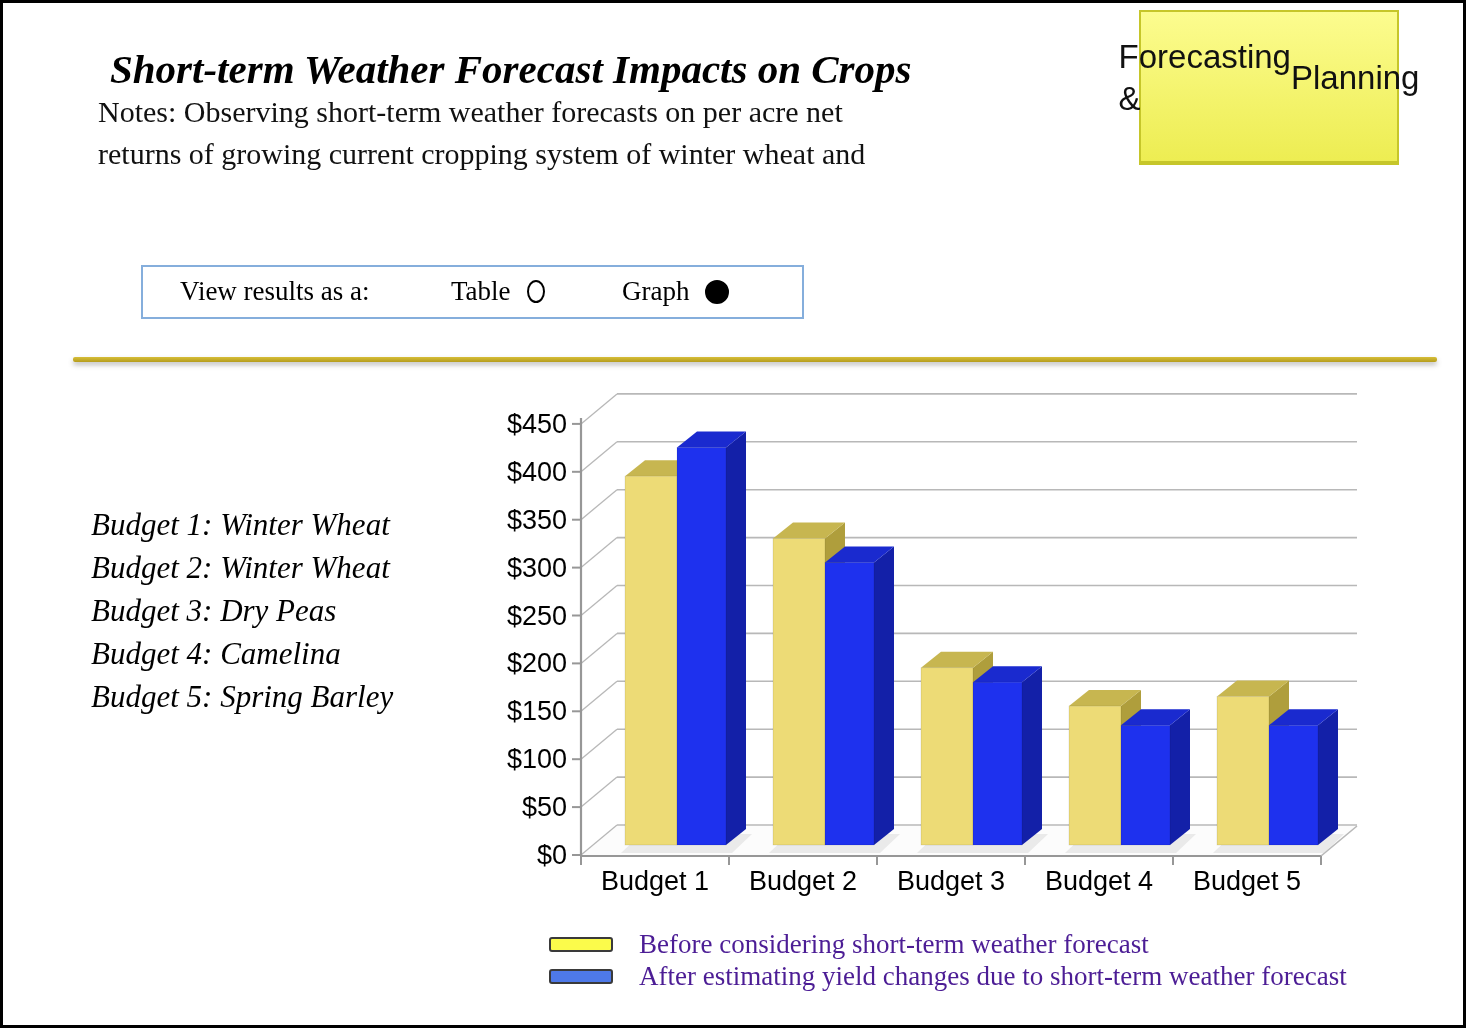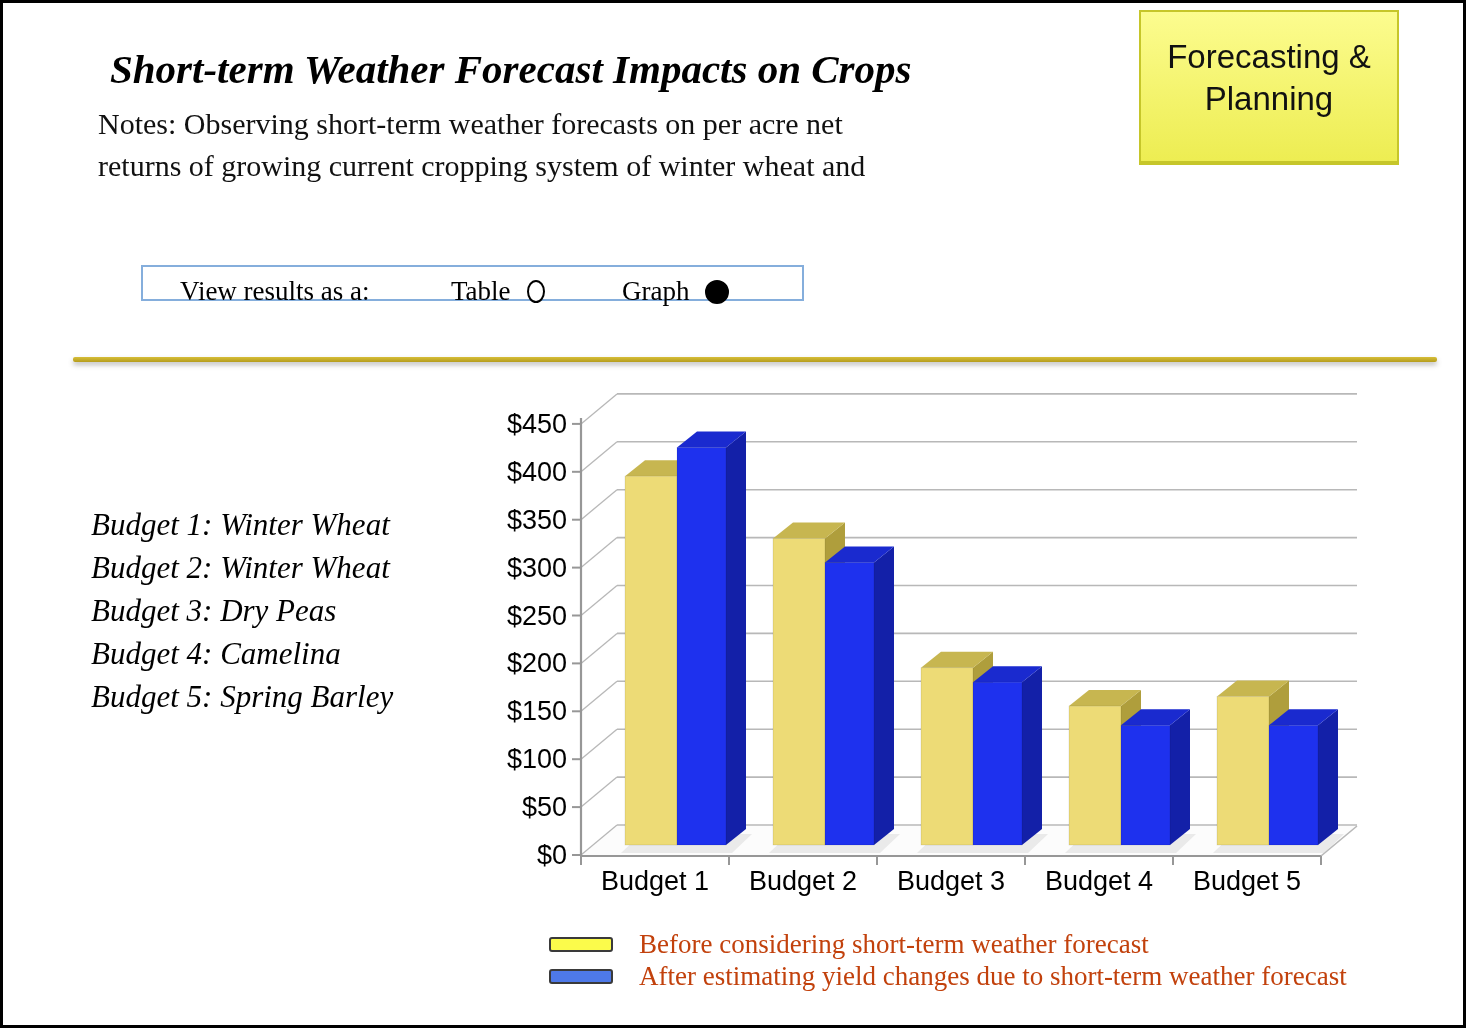--- a/index.html
+++ b/index.html
@@ -11,30 +11,30 @@
   .title{
     position:absolute; left:95px; top:30px; margin:12px;
     font-size:41px; font-weight:bold; font-style:italic; color:#000;
     letter-spacing:0px; white-space:nowrap;
   }
   .tag{
     position:absolute; left:1136px; top:7px; width:260px; height:155px;
     box-sizing:border-box;
     background:linear-gradient(#FCFC8F, #EDED52);
     border:2px solid #C6C62A; border-bottom-width:4px;
-    display:flex; flex-direction:column; justify-content:center; align-items:center;
+    display:flex; justify-content:center; align-items:center;
     font-family:"Liberation Sans", sans-serif; font-size:33px; color:#111;
     line-height:42px; padding-bottom:18px;
   }
   .notes{
-    position:absolute; left:95px; top:100px;
+    position:absolute; left:95px; top:88px;
     font-size:30px; line-height:42px; color:#111;
   }
   .view-box{
-    position:absolute; left:138px; top:262px; width:663px; height:36px;
+    position:absolute; left:138px; top:262px; width:663px; height:54px;
     box-sizing:border-box; border:2px solid #85AEDC; background:#fff;
   }
   .vr-label{position:absolute; left:37px; top:9px; font-size:27px;}
   .vr-opt{position:absolute; top:9px; font-size:27px; display:flex; align-items:center; cursor:default;}
   .opt-table{left:308px;}
   .opt-graph{left:479px;}
   .radio{
     display:inline-block; width:18px; height:23px; box-sizing:border-box;
     border:2.5px solid #000; border-radius:50%; background:#fff; margin-left:16px;
   }
@@ -54,21 +54,21 @@
   }
   .chart-svg{ position:absolute; left:485px; top:375px; }
   .tick-label{ font-family:"Liberation Sans", sans-serif; font-size:27px; fill:#000; }
   .cat-label{ font-family:"Liberation Sans", sans-serif; font-size:27px; fill:#000; }
   .legend{ position:absolute; left:546px; top:928px; width:890px; }
   .legend-row{ display:flex; align-items:center; height:26px; margin-bottom:6px; }
   .swatch{
     width:64px; height:15px; box-sizing:border-box;
     border:2px solid #3a3a3a; border-radius:3px; margin-right:26px; flex:0 0 auto;
   }
-  .legend-text{ font-size:27px; color:#c2410c; white-space:nowrap; }
+  .legend-text{ font-size:27px; color:#4c1d95; white-space:nowrap; }
 </style>
 </head>
 <body>
 
 <div class="page">
 
   <h1 class="title">Short-term Weather Forecast Impacts on Crops</h1>
 
   <div class="tag">
     <div>Forecasting &amp;</div>

